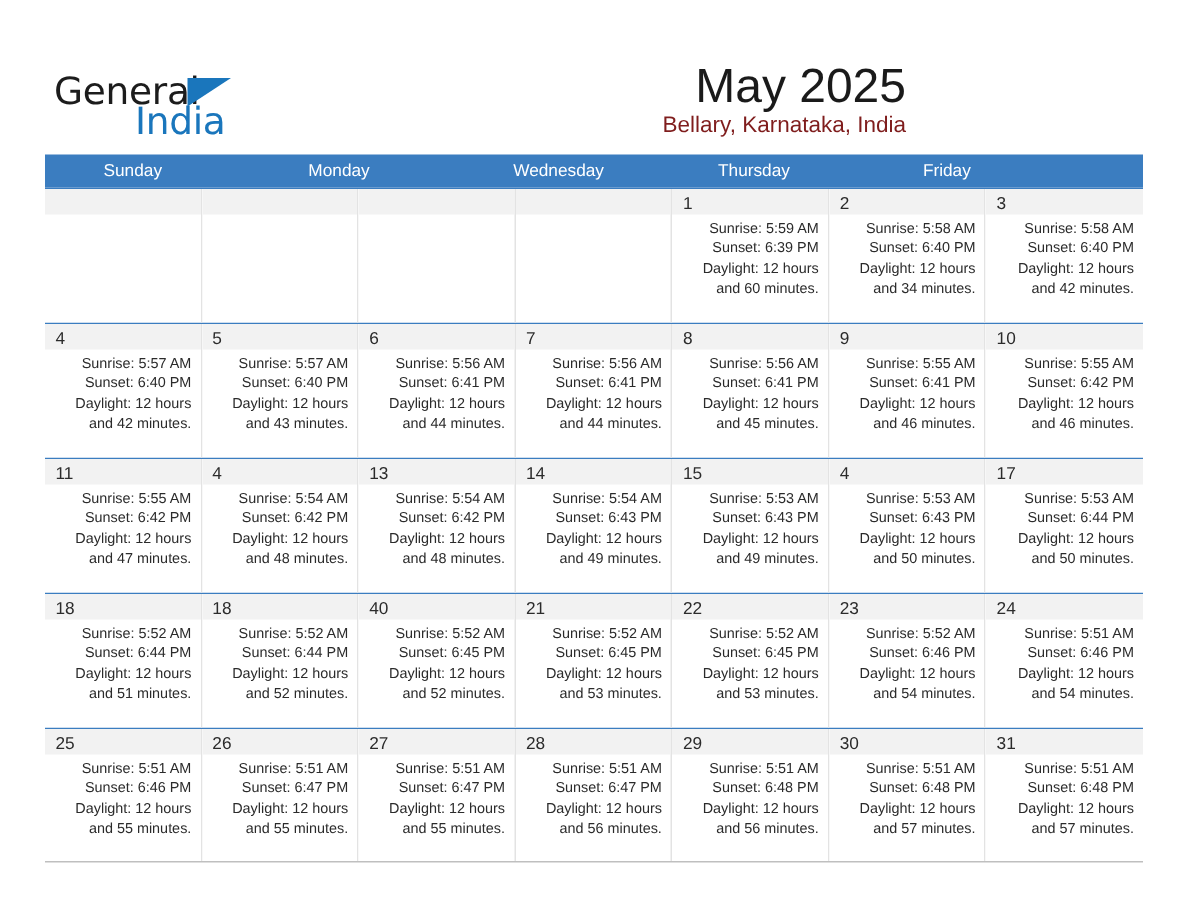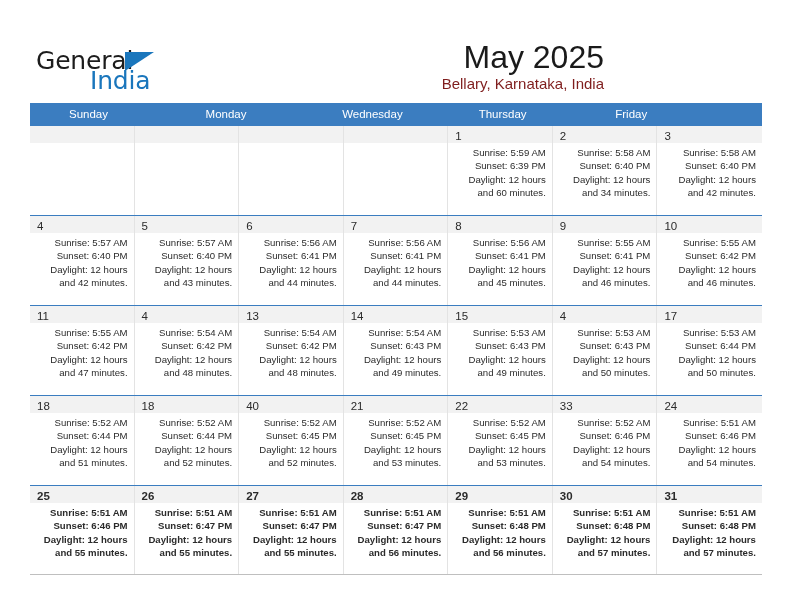--- a/index.html
+++ b/index.html
@@ -124,21 +124,20 @@
 
   .week-row {
     display: flex;
     width: 732px;
     height: 90px;
     border-top: 1.5px solid #3b7dc0;
     box-sizing: border-box;
   }
   .week-row.last {
     border-bottom: 1px solid #bfbfbf;
-    font-weight: bold;
   }
 
   .day-cell {
     flex: 0 0 104.57px;
     width: 104.57px;
     box-sizing: border-box;
     position: relative;
     background: #ffffff;
     border-right: 1px solid #e3e3e3;
     overflow: hidden;
@@ -443,21 +442,21 @@
           <div class="day-cell">
             <div class="daynum-band"><span class="daynum">22</span></div>
             <div class="info">
               <div>Sunrise: 5:52 AM</div>
               <div>Sunset: 6:45 PM</div>
               <div>Daylight: 12 hours</div>
               <div>and 53 minutes.</div>
             </div>
           </div>
           <div class="day-cell">
-            <div class="daynum-band"><span class="daynum">33</span></div>
+            <div class="daynum-band"><span class="daynum">23</span></div>
             <div class="info">
               <div>Sunrise: 5:52 AM</div>
               <div>Sunset: 6:46 PM</div>
               <div>Daylight: 12 hours</div>
               <div>and 54 minutes.</div>
             </div>
           </div>
           <div class="day-cell">
             <div class="daynum-band"><span class="daynum">24</span></div>
             <div class="info">

